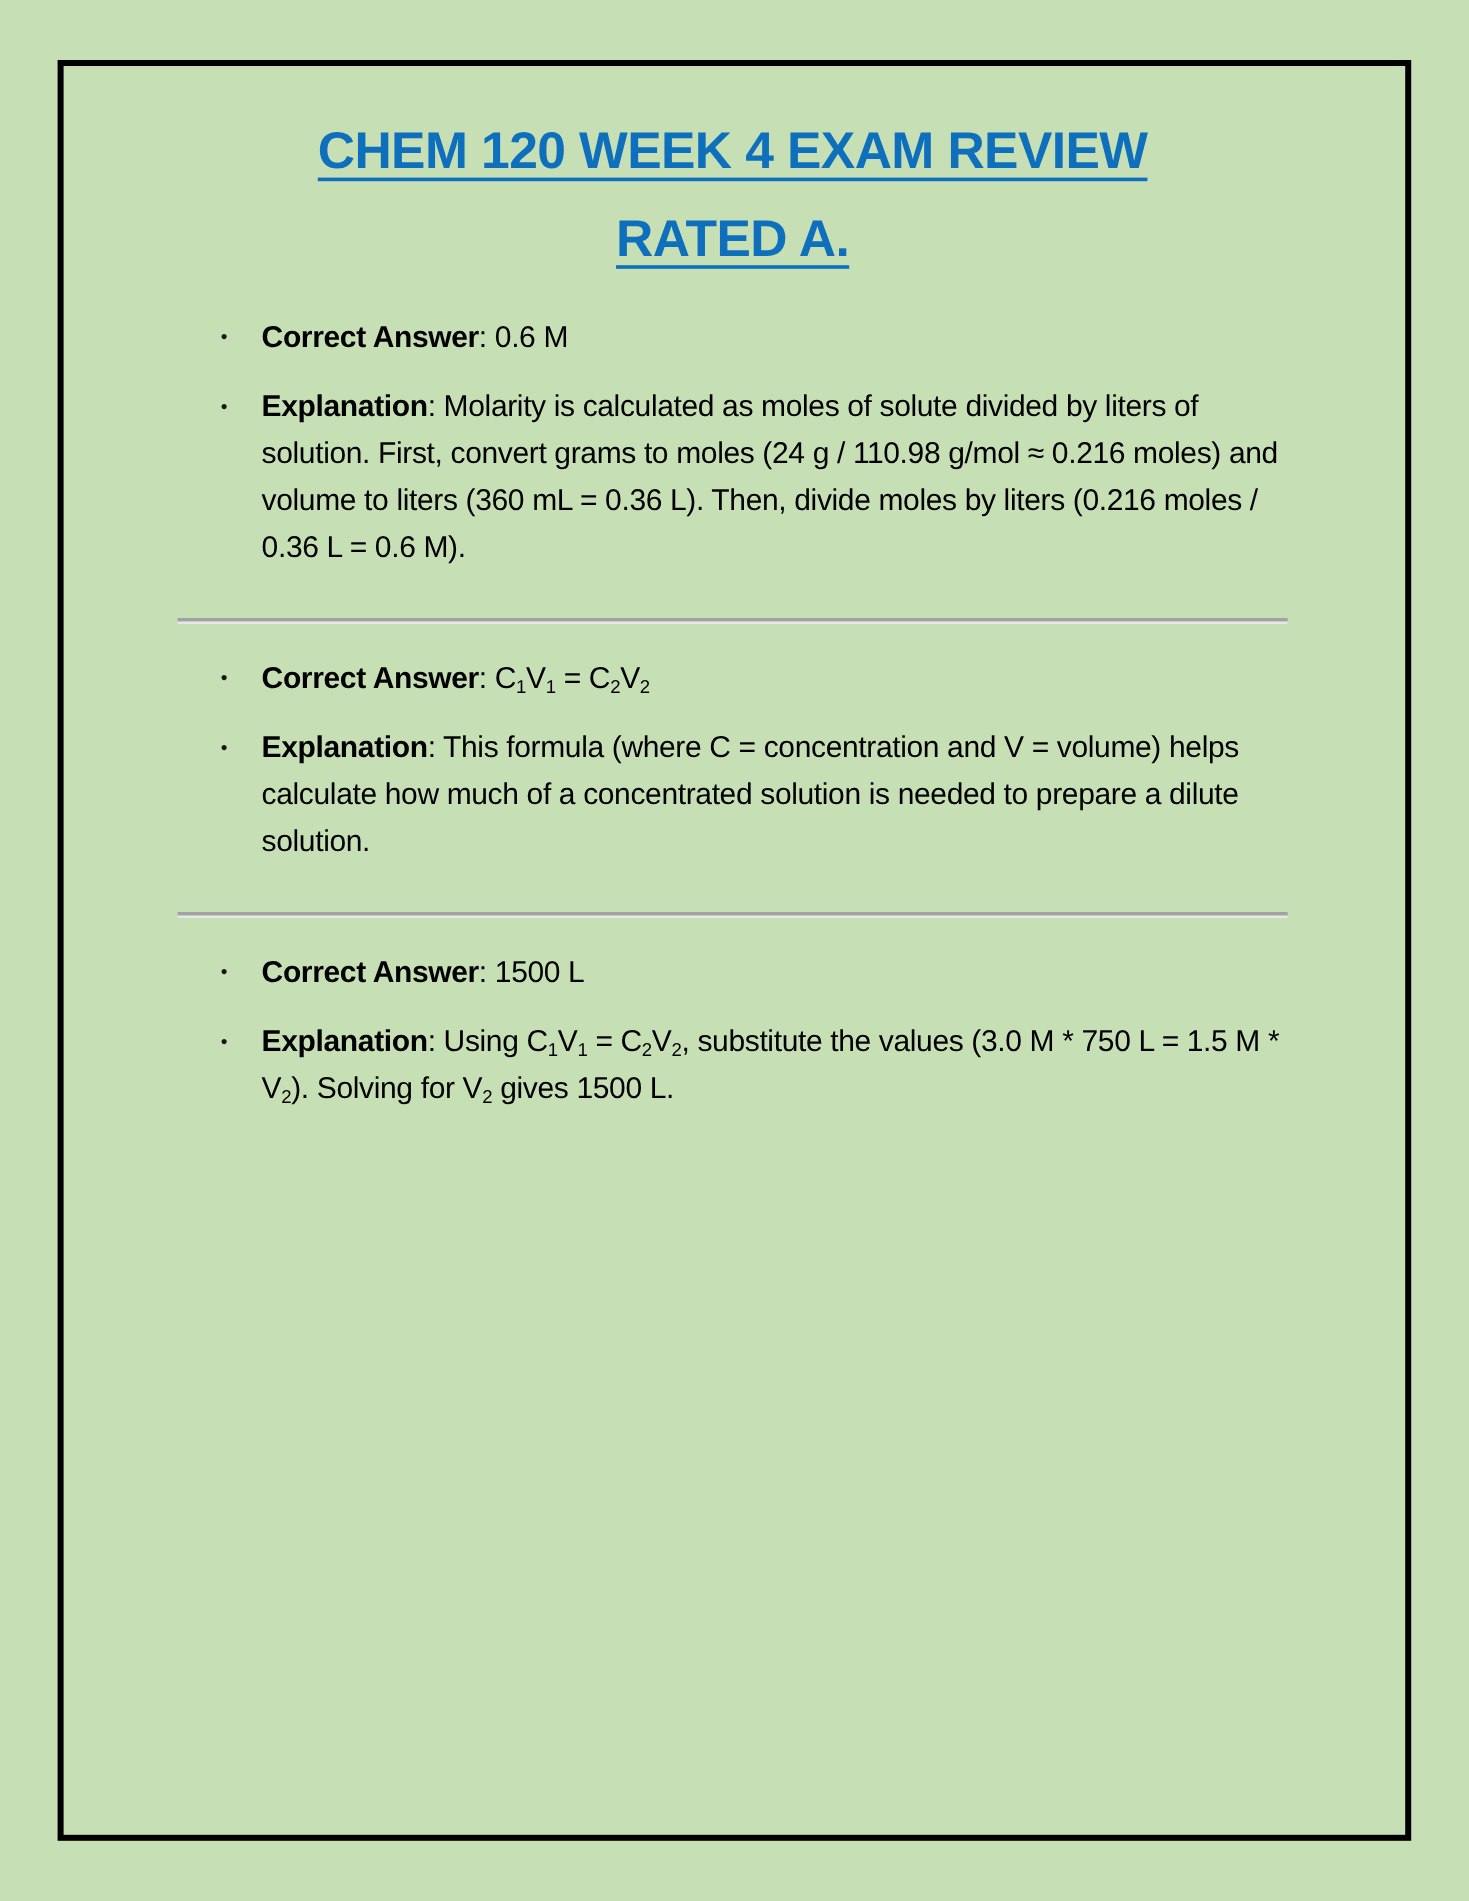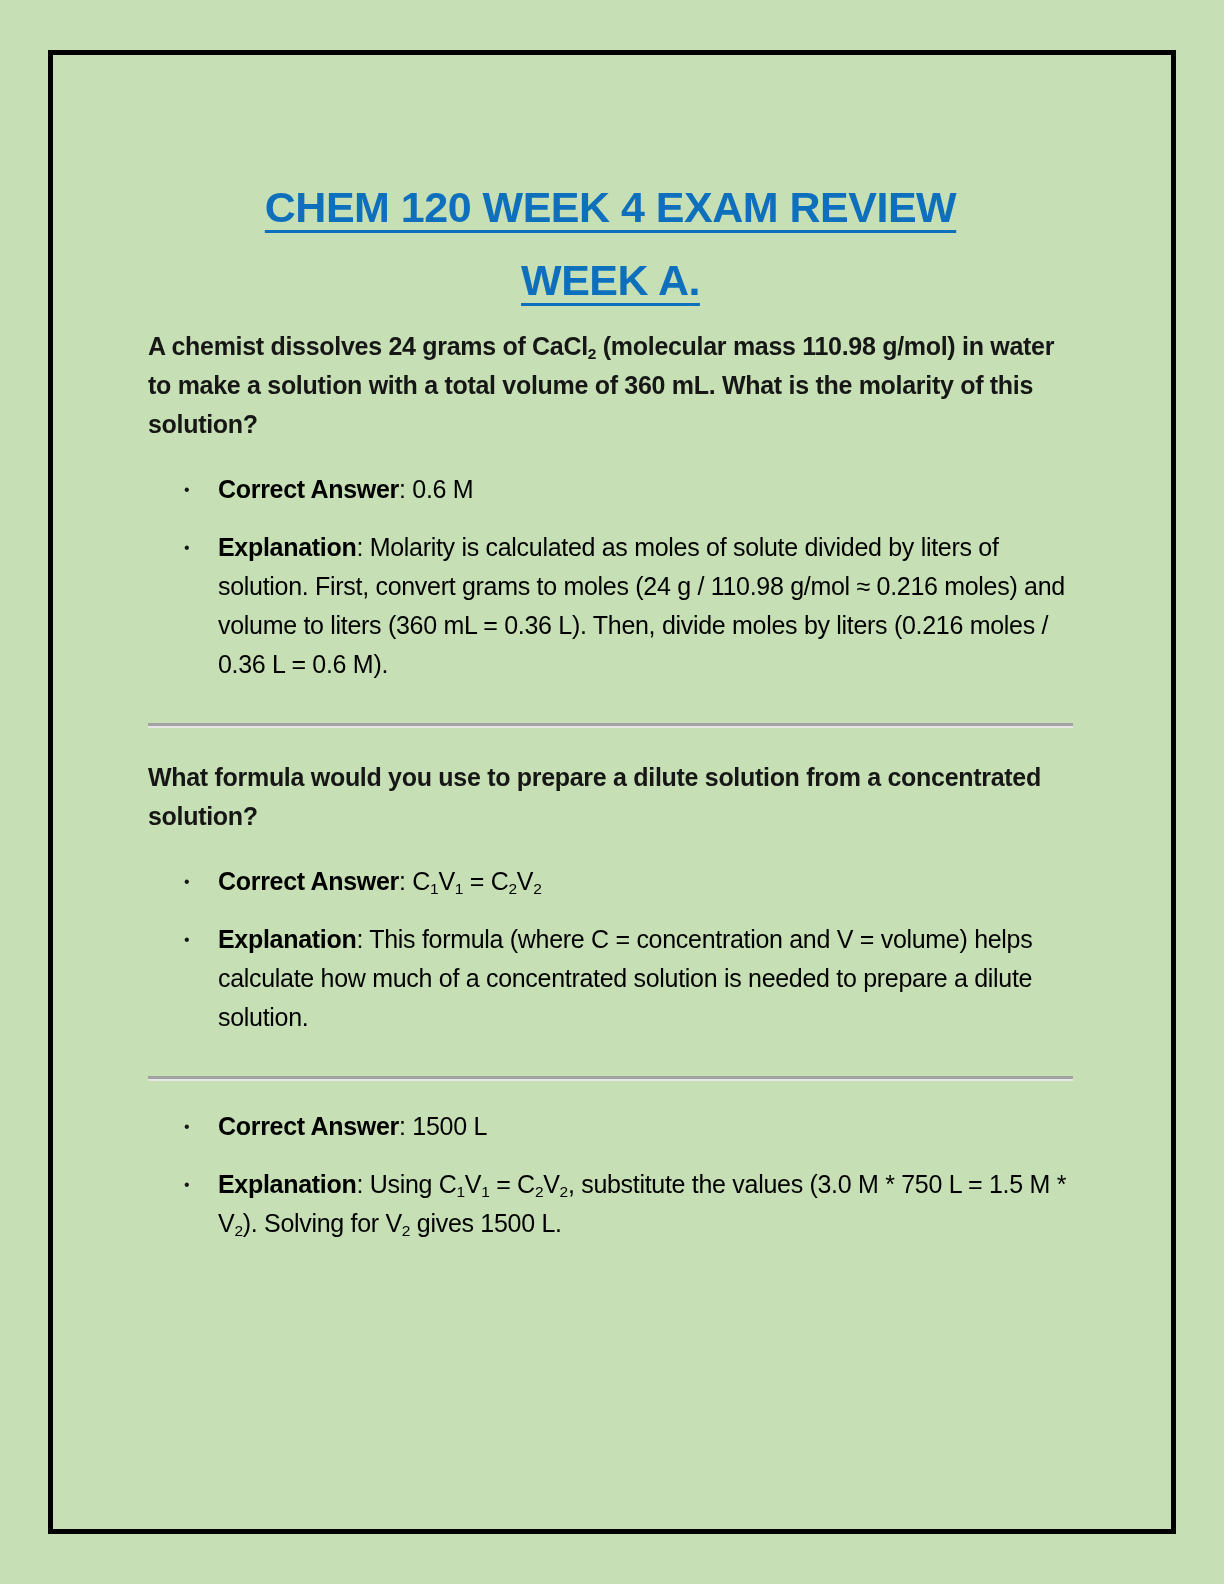--- a/index.html
+++ b/index.html
@@ -13,21 +13,21 @@
   .page-frame {
     position: absolute;
     left: 48px;
     top: 50px;
     width: 1128px;
     height: 1484px;
     border: 5px solid #000000;
     background: #c6dfb4;
   }
   .content {
-    padding: 116px 98px 0 95px;
+    padding: 35px 98px 0 95px;
   }
   .doc-title {
     text-align: center;
     color: #0e70bd;
     font-weight: bold;
     font-size: 43px;
     line-height: 73px;
     letter-spacing: -0.5px;
   }
   .doc-title .title-line {
@@ -85,41 +85,39 @@
   }
 </style>
 </head>
 <body>
 
 <div class="page-frame">
   <div class="content">
 
     <h1 class="doc-title">
       <span class="title-line"><span>CHEM 120 WEEK 4 EXAM REVIEW</span></span>
-      <span class="title-line"><span>WEEK A.</span></span>
+      <span class="title-line"><span>RATED A.</span></span>
     </h1>
 
     <div id="sections">
   <div class="section">
-    <p class="question body-text"><b>A chemist dissolves 24 grams of CaCl</b><b><sub>2</sub></b><b> (molecular mass 110.98 g/mol) in water to make a solution with a total volume of 360 mL. What is the molarity of this solution?</b></p>
     <ul class="bullets">
   <li class="bullet">
     <span class="dot">•</span>
     <span class="bullet-text body-text"><b>Correct Answer</b>: 0.6 M</span>
   </li>
 
   <li class="bullet">
     <span class="dot">•</span>
     <span class="bullet-text body-text"><b>Explanation</b>: Molarity is calculated as moles of solute divided by liters of solution. First, convert grams to moles (24 g / 110.98 g/mol ≈ 0.216 moles) and volume to liters (360 mL = 0.36 L). Then, divide moles by liters (0.216 moles / 0.36 L = 0.6 M).</span>
   </li>
 </ul>
   </div>
 <hr class="divider">
   <div class="section">
-    <p class="question body-text"><b>What formula would you use to prepare a dilute solution from a concentrated solution?</b></p>
     <ul class="bullets">
   <li class="bullet">
     <span class="dot">•</span>
     <span class="bullet-text body-text"><b>Correct Answer</b>: C<sub>1</sub>V<sub>1</sub> = C<sub>2</sub>V<sub>2</sub></span>
   </li>
 
   <li class="bullet">
     <span class="dot">•</span>
     <span class="bullet-text body-text"><b>Explanation</b>: This formula (where C = concentration and V = volume) helps calculate how much of a concentrated solution is needed to prepare a dilute solution.</span>
   </li>

